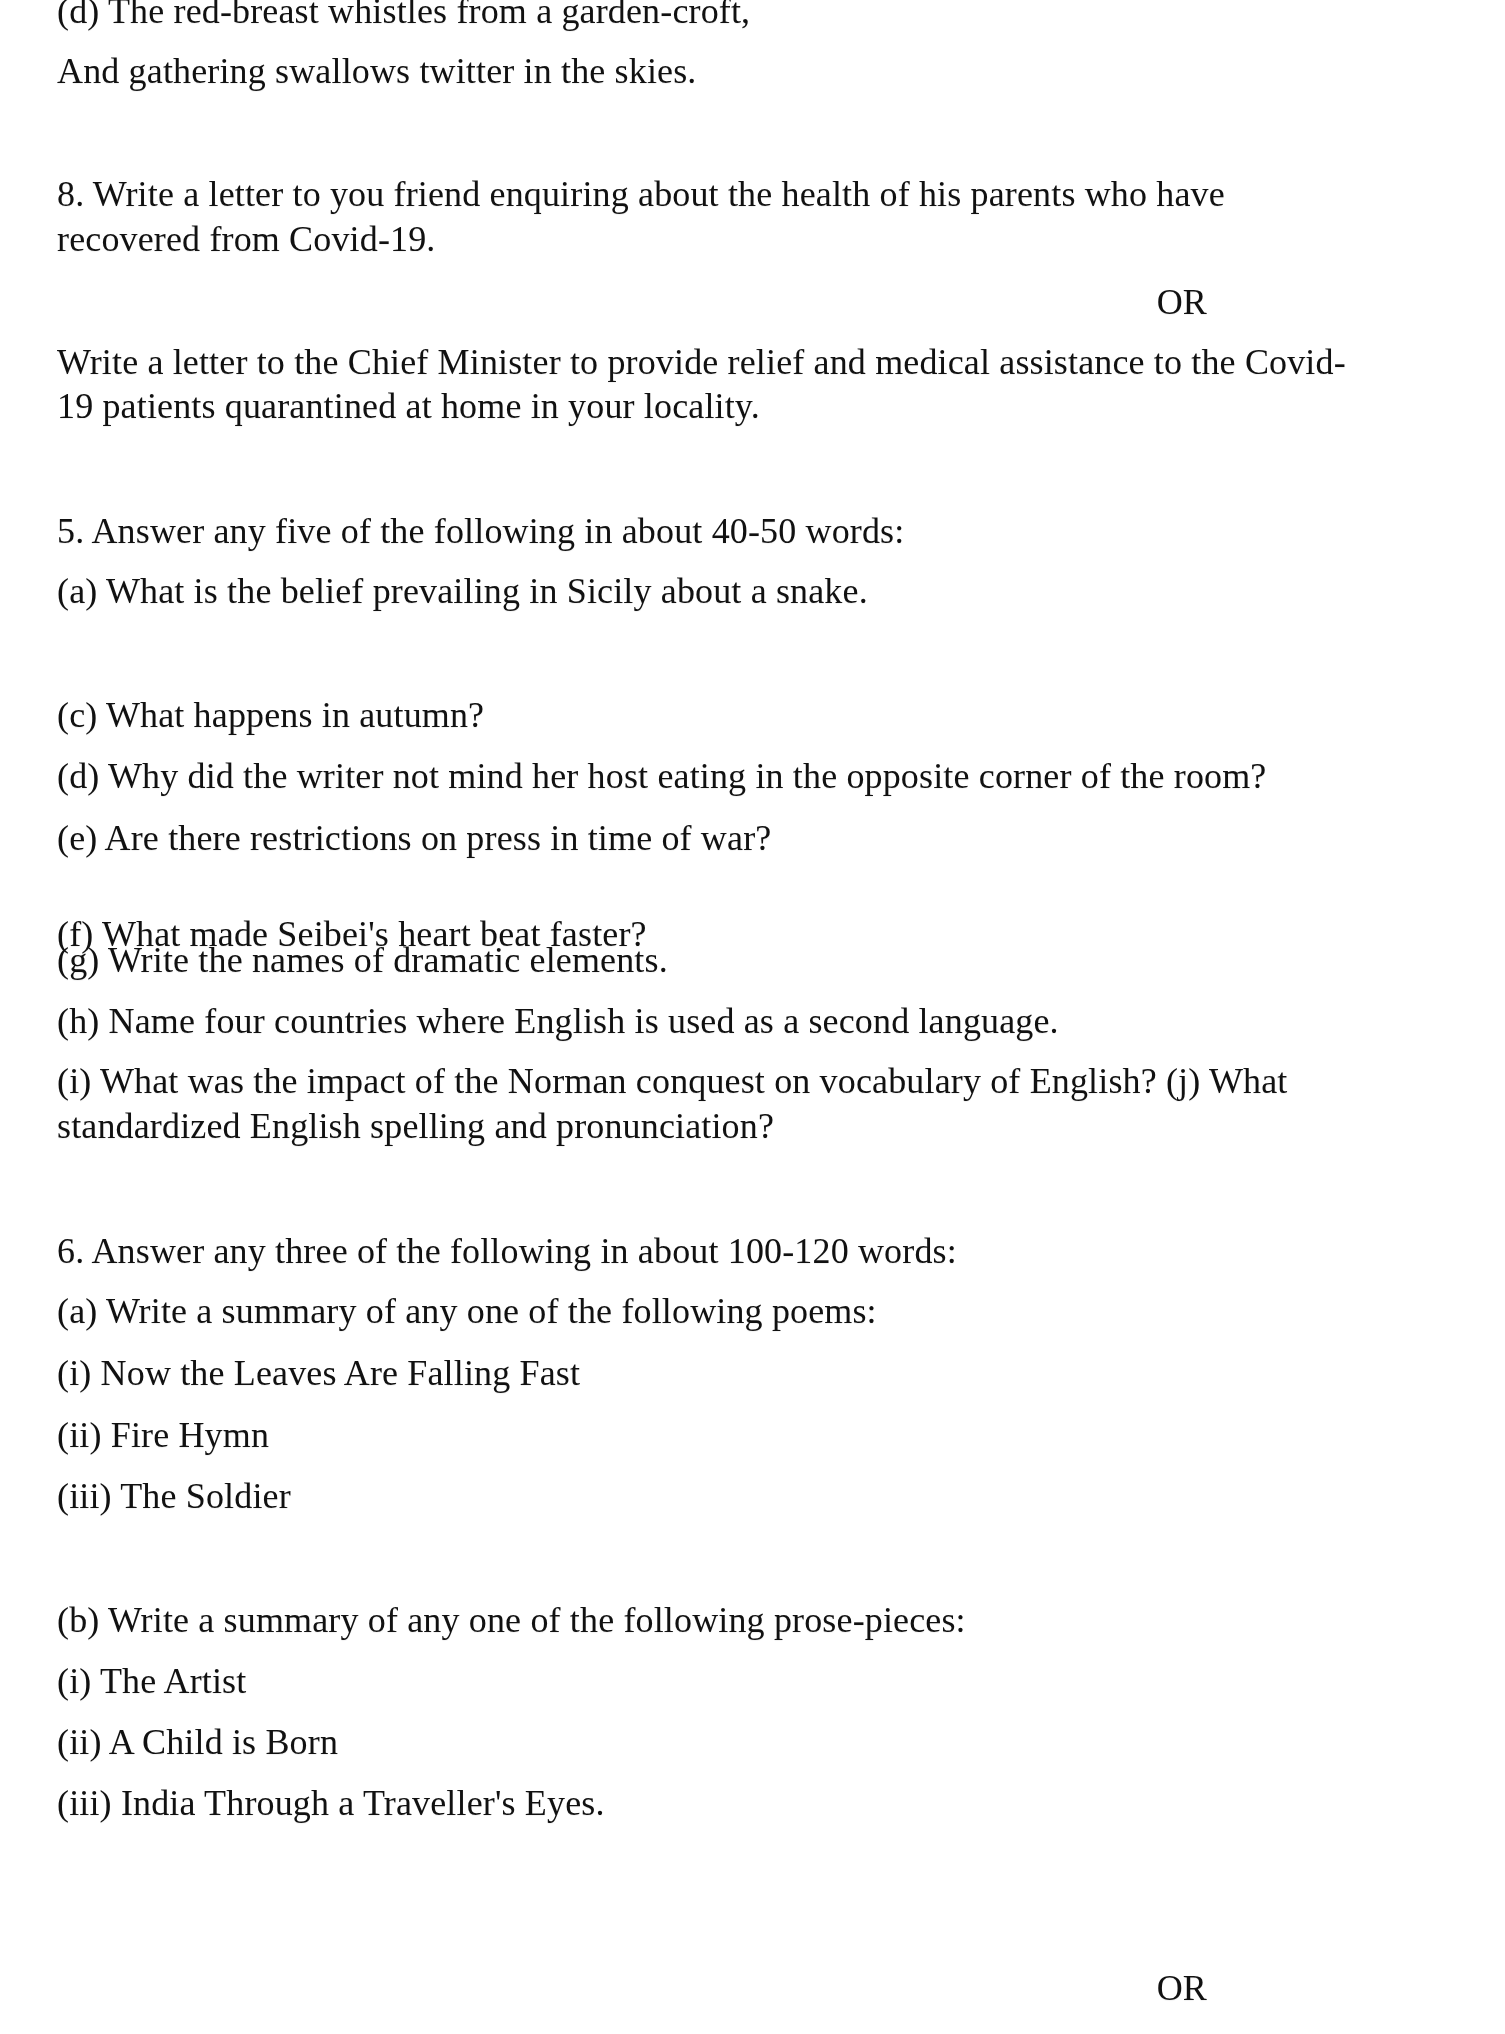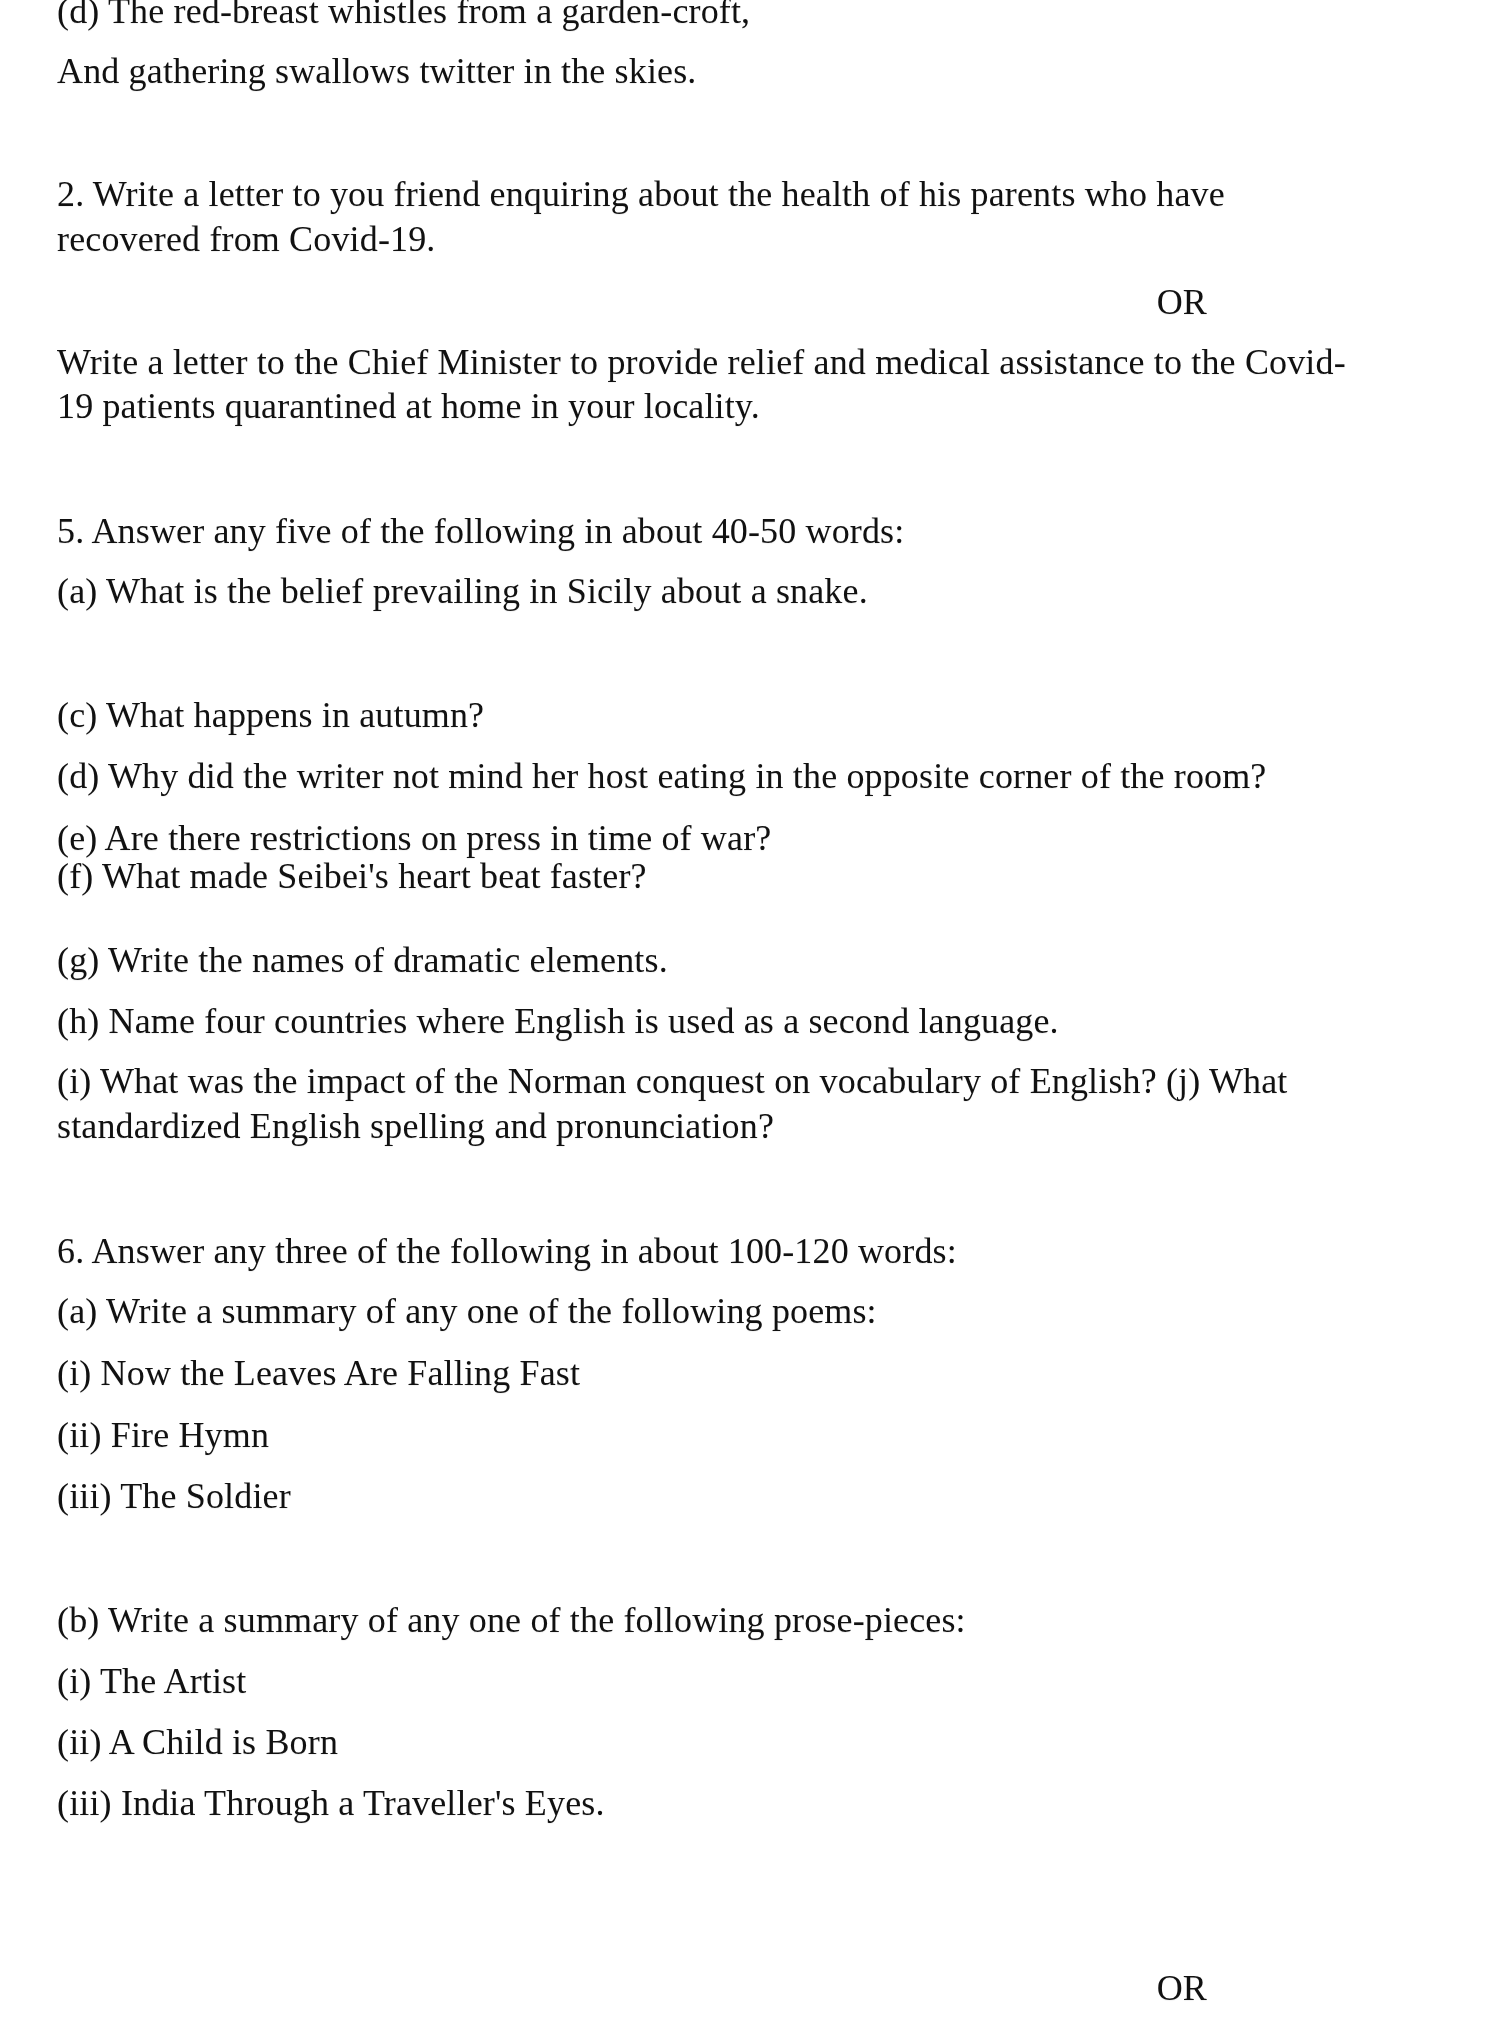--- a/index.html
+++ b/index.html
@@ -40,32 +40,32 @@
   }
 </style>
 </head>
 <body>
 
 <div class="page">
 
   <div class="line" style="top:-9px">(d) The red-breast whistles from a garden-croft,</div>
   <div class="line" style="top:51px">And gathering swallows twitter in the skies.</div>
 
-  <div class="line" style="top:174px">2. Write a letter to you friend enquiring about the health of his parents who have</div>
+  <div class="line" style="top:174px">8. Write a letter to you friend enquiring about the health of his parents who have</div>
   <div class="line" style="top:219px">recovered from Covid-19.</div>
   <div class="line center" style="top:282px">OR</div>
   <div class="line" style="top:342px">Write a letter to the Chief Minister to provide relief and medical assistance to the Covid-</div>
   <div class="line" style="top:386px">19 patients quarantined at home in your locality.</div>
 
   <div class="line" style="top:511px">5. Answer any five of the following in about 40-50 words:</div>
   <div class="line" style="top:571px">(a) What is the belief prevailing in Sicily about a snake.</div>
   <div class="line" style="top:695px">(c) What happens in autumn?</div>
   <div class="line" style="top:756px">(d) Why did the writer not mind her host eating in the opposite corner of the room?</div>
   <div class="line" style="top:818px">(e) Are there restrictions on press in time of war?</div>
-  <div class="line" style="top:856px">(f) What made Seibei's heart beat faster?</div>
+  <div class="line" style="top:914px">(f) What made Seibei's heart beat faster?</div>
   <div class="line" style="top:940px">(g) Write the names of dramatic elements.</div>
   <div class="line" style="top:1001px">(h) Name four countries where English is used as a second language.</div>
   <div class="line" style="top:1061px">(i) What was the impact of the Norman conquest on vocabulary of English? (j) What</div>
   <div class="line" style="top:1106px">standardized English spelling and pronunciation?</div>
 
   <div class="line" style="top:1231px">6. Answer any three of the following in about 100-120 words:</div>
   <div class="line" style="top:1291px">(a) Write a summary of any one of the following poems:</div>
   <div class="line" style="top:1353px">(i) Now the Leaves Are Falling Fast</div>
   <div class="line" style="top:1415px">(ii) Fire Hymn</div>
   <div class="line" style="top:1476px">(iii) The Soldier</div>

